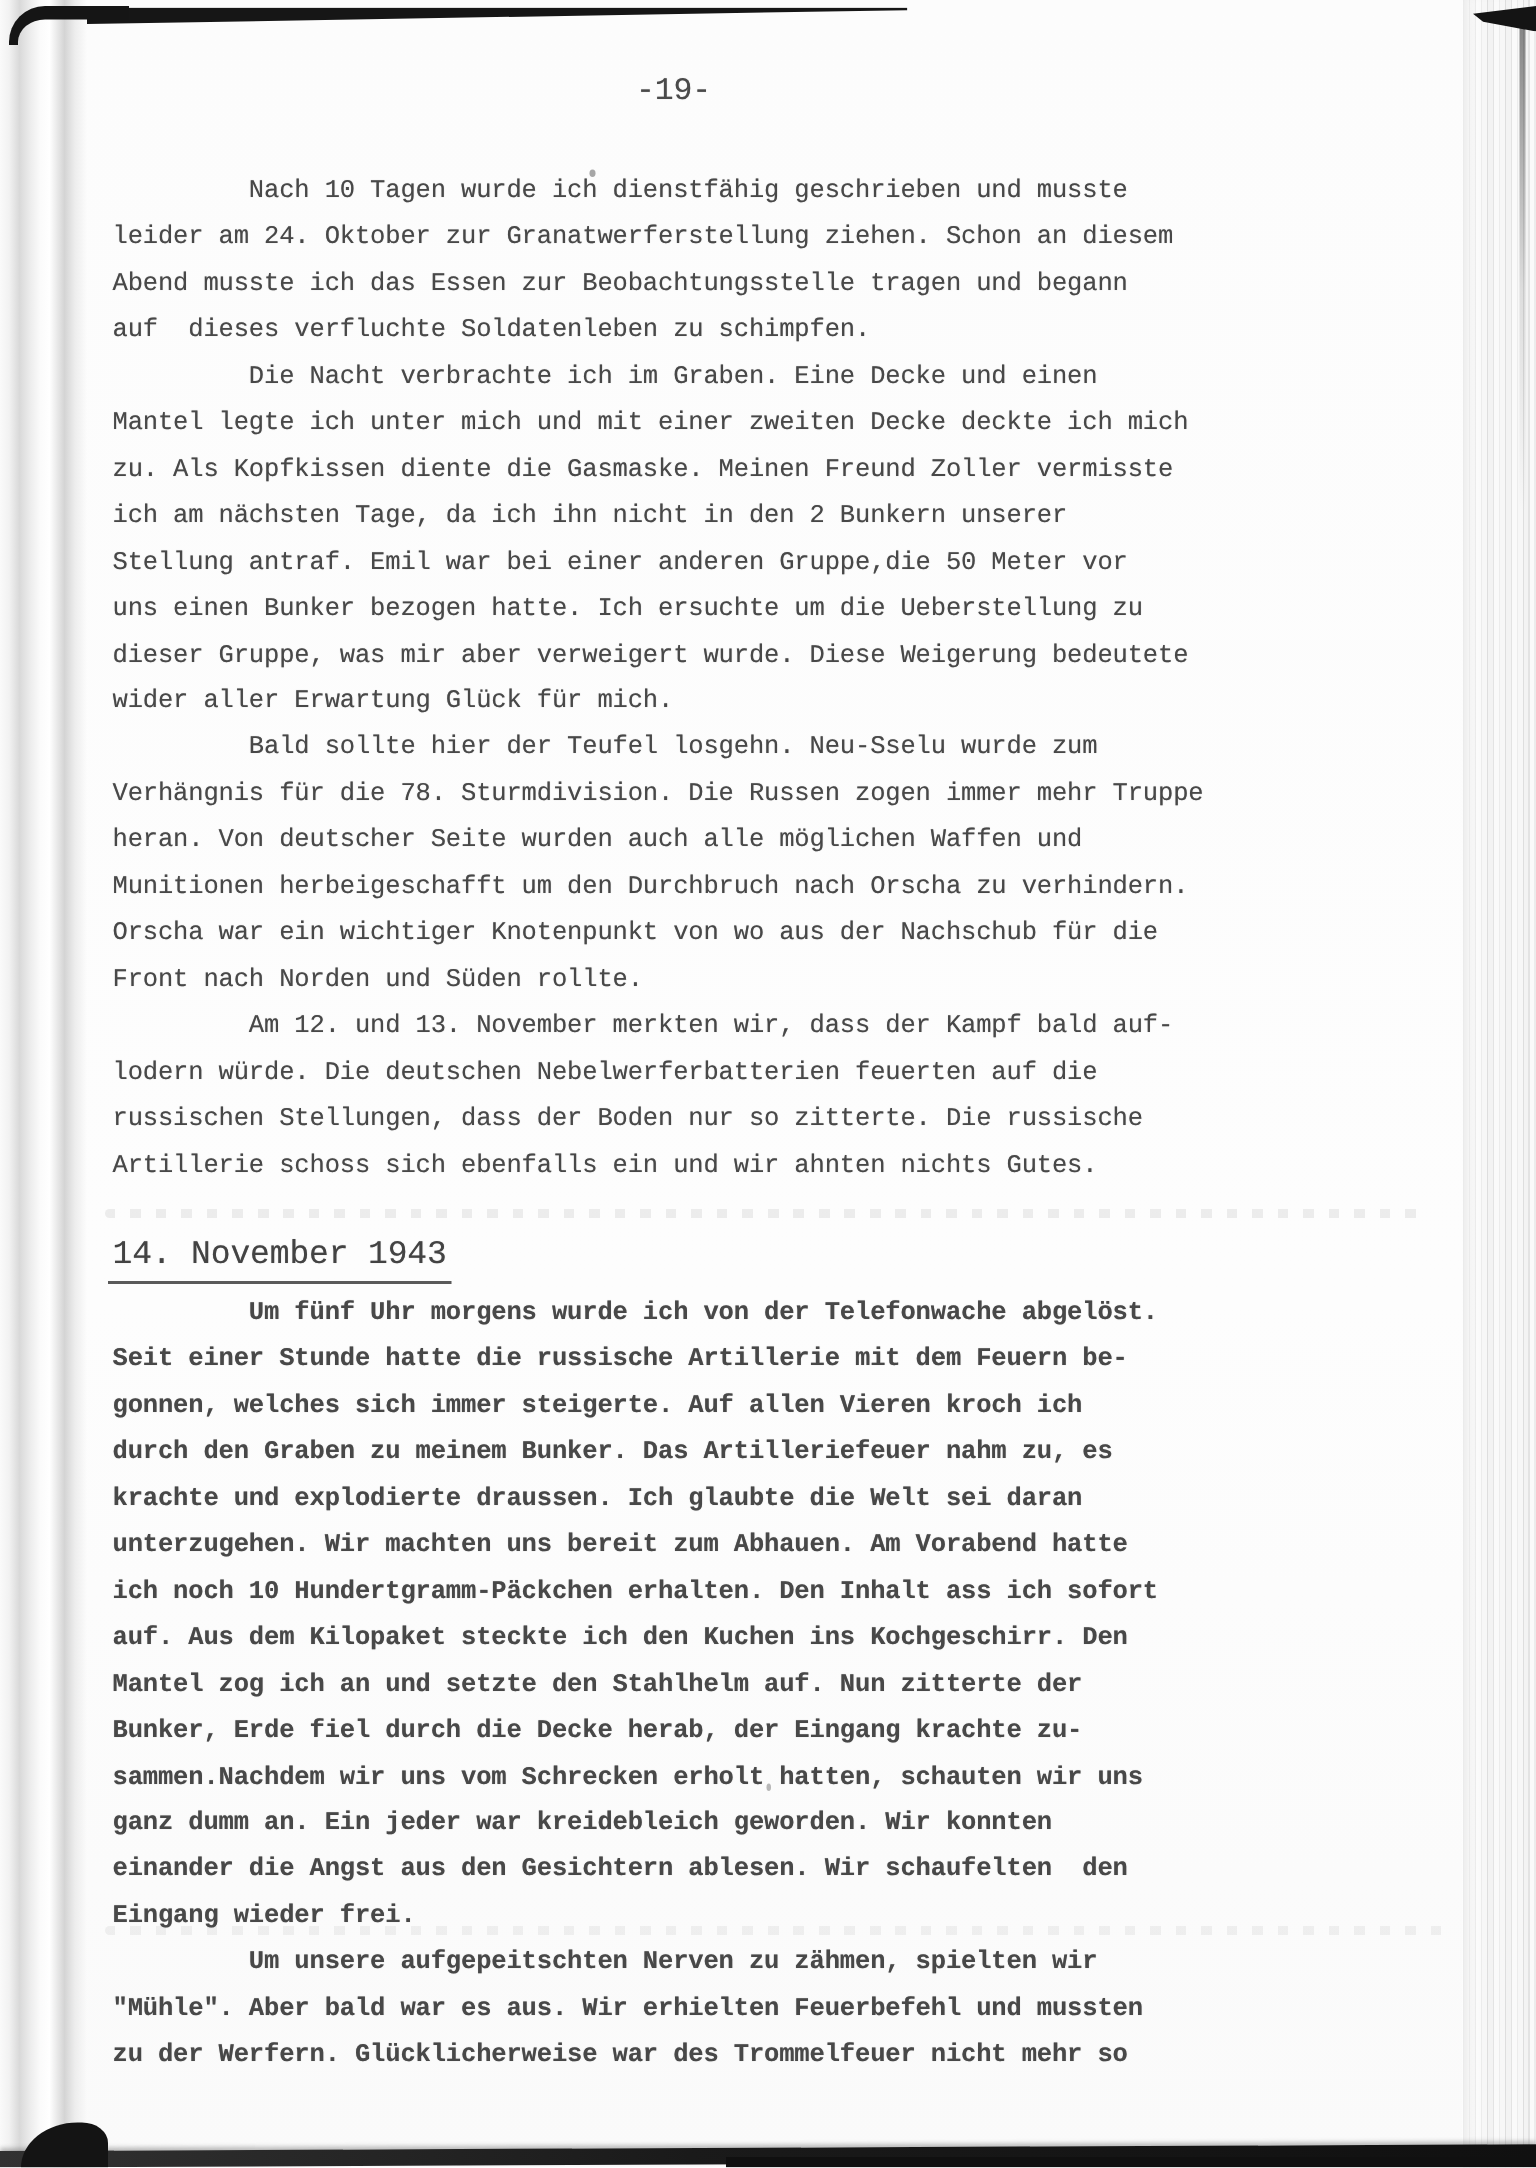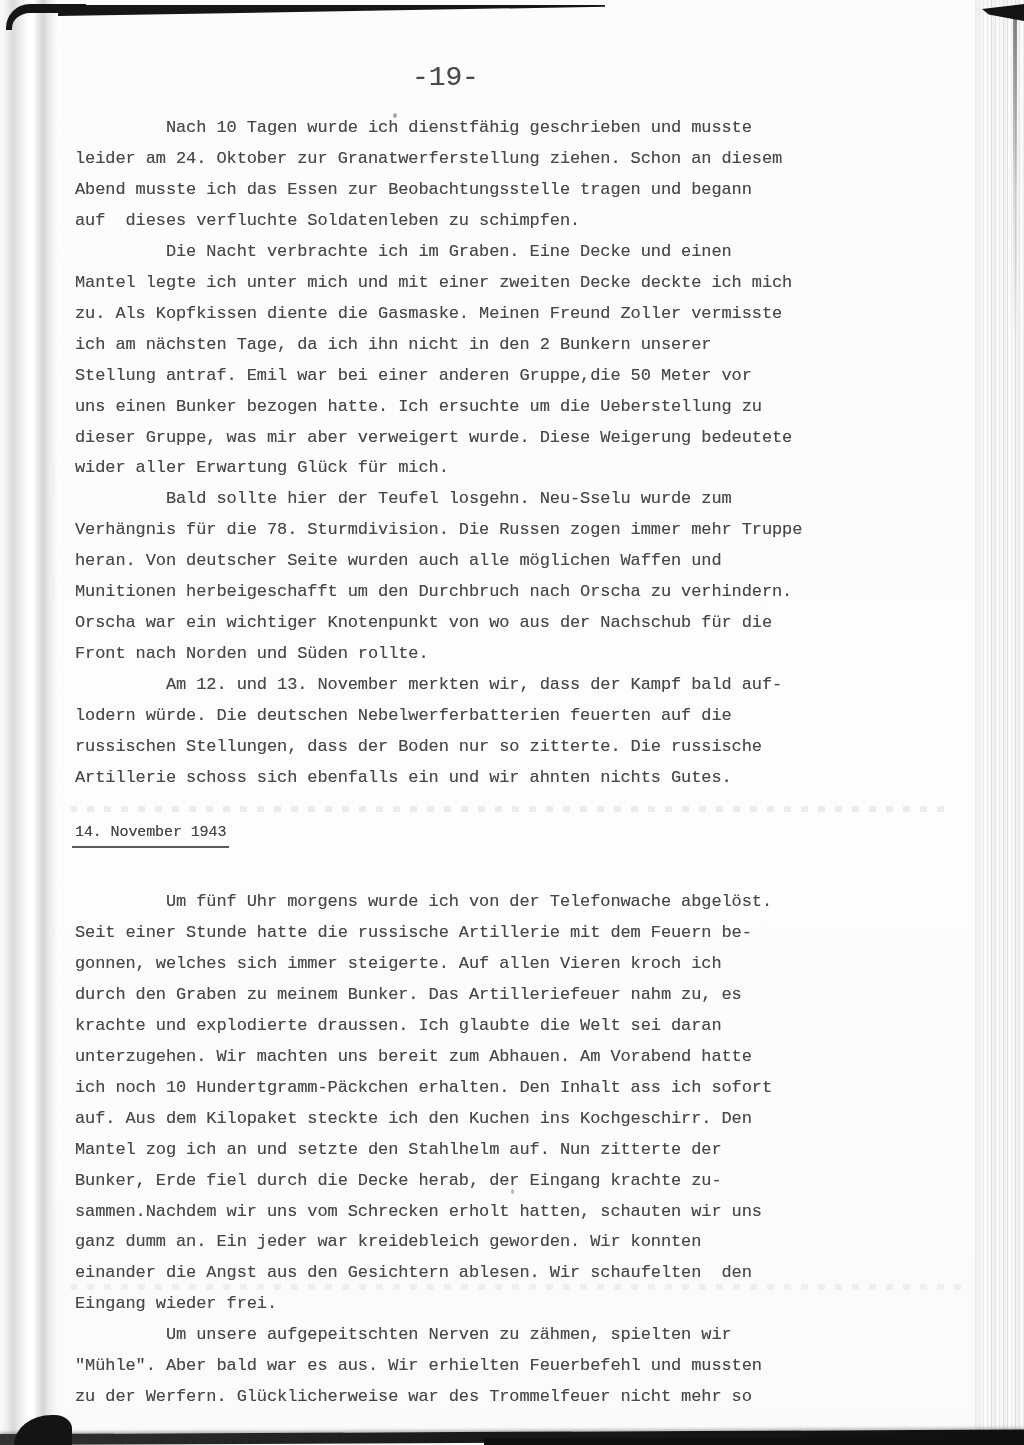--- a/index.html
+++ b/index.html
@@ -70,36 +70,35 @@
     background: repeating-linear-gradient(90deg, rgba(172,172,172,0.38) 0 7px, rgba(0,0,0,0) 7px 17px);
   }
   .artifact-row.r1 { left: 70px; top: 806px; width: 880px; opacity: .55; }
   .artifact-row.r2 { left: 70px; top: 1284px; width: 900px; opacity: .42; }
   .artifact-dot { position: absolute; background: #8a8a8a; border-radius: 50%; z-index: 2; }
   .artifact-dot.d1 { left: 393px; top: 113px; width: 4px; height: 5px; opacity: .75; }
   .artifact-dot.d2 { left: 511px; top: 1189px; width: 3px; height: 5px; opacity: .6; }
 
   
   .page-number {
-    position: absolute; left: 412px; top: 50px; z-index: 2;
-    font-size: 28px; color: #4a4a4a; letter-spacing: -0.1px;
+    position: absolute; left: 424px; top: 50px; z-index: 2;
+    font-size: 21px; color: #4a4a4a; letter-spacing: -0.1px;
     text-shadow: 0 0 0.5px rgba(70,70,70,0.55);
-    margin-top: 12px;
   }
   .typed {
     position: absolute; left: 75px; z-index: 2;
     font-size: 17px; line-height: 30.95px; letter-spacing: -0.1px;
     color: #484848; white-space: pre;
     text-shadow: 0 0 0.5px rgba(70,70,70,0.5);
   }
   .body-top { top: 113px; }
-  .body-bottom { top: 887px; }
+  .body-bottom { top: 861px; font-weight: bold; }
   .heading {
     position: absolute; left: 72px; top: 824px; z-index: 2;
-    font-size: 15px; letter-spacing: -0.1px; color: #434343;
+    font-size: 22px; letter-spacing: -0.1px; color: #434343;
     padding: 0 3px 5px 3px;
     border-bottom: 2px solid #5a5a5a;
     white-space: pre;
     text-shadow: 0 0 0.5px rgba(65,65,65,0.55);
   }
 </style>
 </head>
 <body>
 
 <div class="scan">

